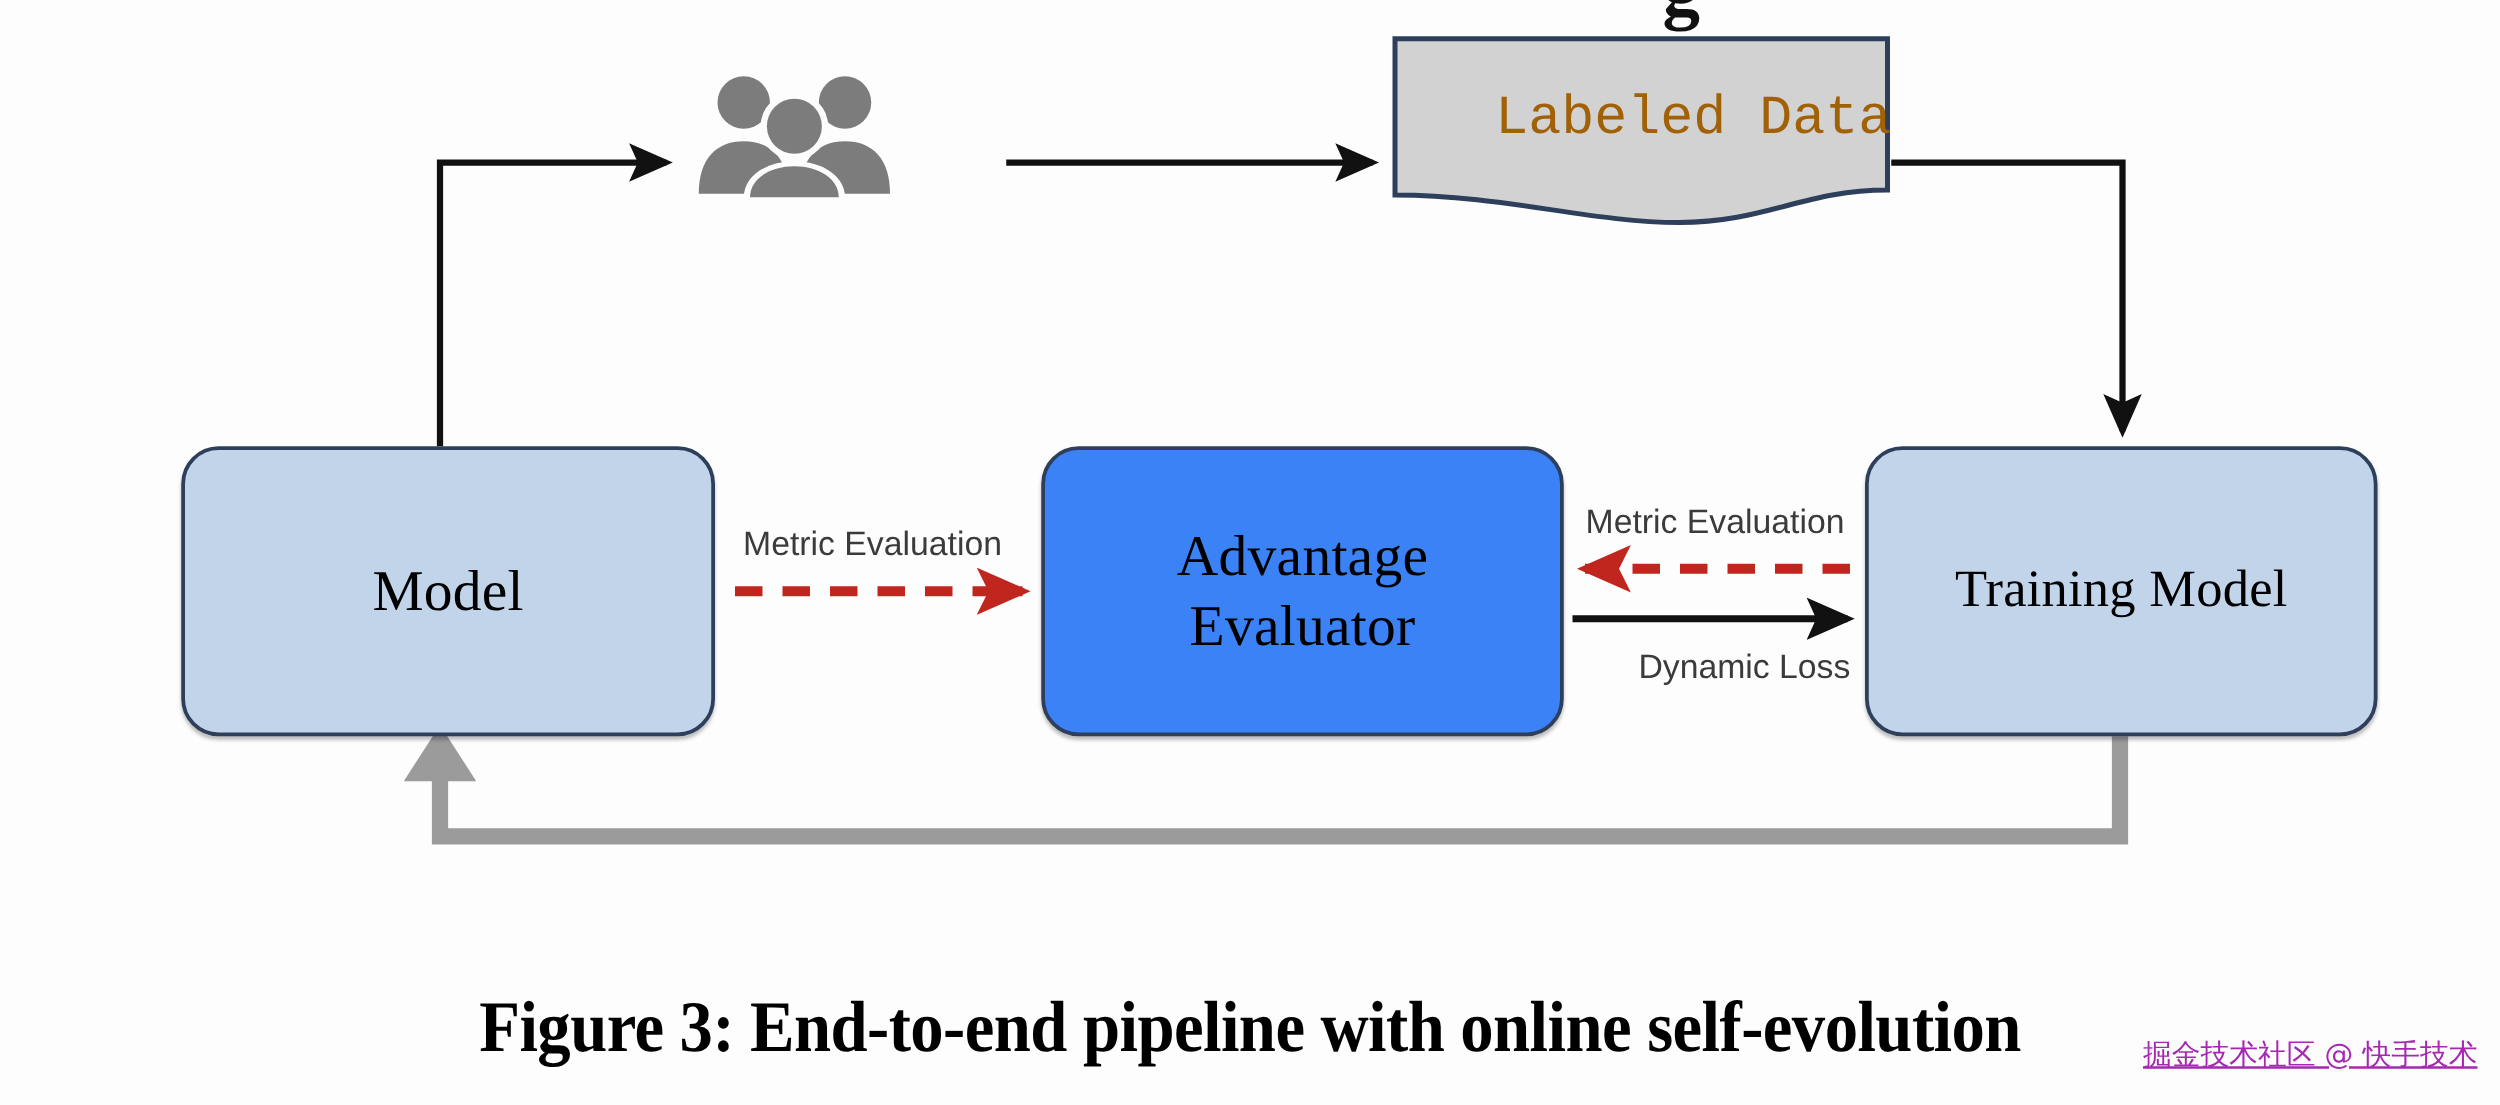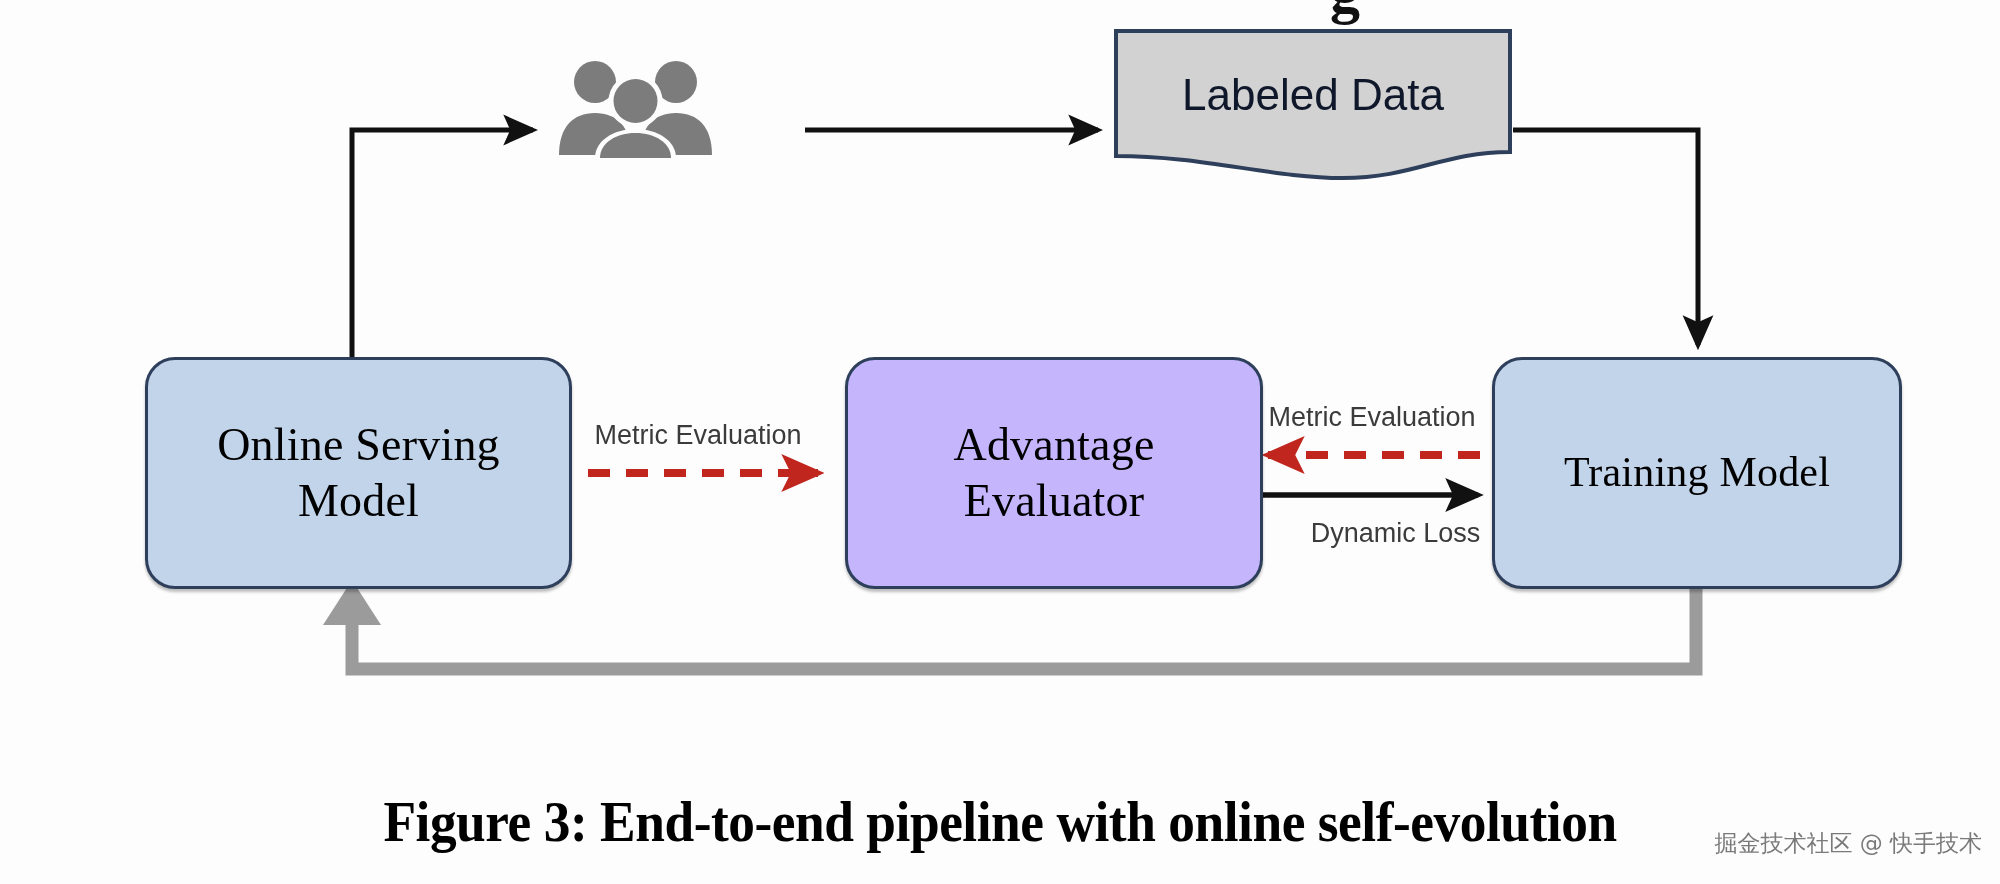--- a/index.html
+++ b/index.html
@@ -38,21 +38,21 @@
     color: #000000;
     font-family: "Liberation Serif", serif;
     line-height: 1.22;
     letter-spacing: 0.2px;
   }
   .node-rounded {
     border-radius: 30px;
     box-shadow: 0 3px 3px rgba(0,0,0,0.25);
   }
   .node-blue  { background: #c2d4ea; }
-  .node-peach { background: #c4b5fd; margin-left: 12px; }
+  .node-peach { background: #3b82f6; }
 
   #node-online-serving {
     left: 145px; top: 357px;
     width: 427px; height: 232px;
     font-size: 46px;
   }
   #node-advantage-evaluator {
     left: 833px; top: 357px;
     width: 418px; height: 232px;
     font-size: 46px;
@@ -67,24 +67,24 @@
   #node-labeled-data {
     position: absolute;
     left: 1113px; top: 28px;
     width: 400px; height: 152px;
   }
   #node-labeled-data svg { display: block; width: 400px; height: 152px; }
   #labeled-data-text {
     position: absolute;
     left: 0; top: 42px;
     width: 400px;
-    text-align: center;
-    font-family: Liberation Sans, sans-serif;
+    text-align: right;
+    font-family: Liberation Mono, monospace;
     font-size: 44px;
-    color: #0f172a;
+    color: #a16207;
   }
 
   
   #users-icon {
     position: absolute;
     left: 553px; top: 53px;
     width: 165px; height: 105px;
   }
   #users-icon svg { display: block; width: 165px; height: 105px; }
 
@@ -117,23 +117,24 @@
     transform-origin: center center;
   }
 
   
   #watermark {
     position: absolute;
     right: 18px;
     top: 828px;
     font-family: "DejaVu Sans", sans-serif;
     font-size: 23px;
-    color: #737373;
+    color: #a21caf;
     white-space: nowrap;
     opacity: 0.95;
+    text-decoration: underline;
   }
 
   
   #top-clipped-text {
     position: absolute;
     left: 1330px;
     top: -42px;
     font-family: "Liberation Serif", serif;
     font-weight: bold;
     font-size: 60px;
@@ -206,21 +207,20 @@
 
   <div id="node-labeled-data">
     <svg viewBox="0 0 400 152" xmlns="http://www.w3.org/2000/svg">
       <path d="M 3 3 L 397 3 L 397 124 C 330 124 300 150 230 150 C 160 150 90 128 3 128 Z" fill="#d2d2d2" stroke="#2e3f5c" stroke-width="4" stroke-linejoin="miter"></path>
     </svg>
     <div id="labeled-data-text">Labeled Data</div>
   </div>
 
   <div class="node node-rounded node-blue" id="node-online-serving">
     <div>
-      <div>Online Serving</div>
       <div>Model</div>
     </div>
   </div>
 
   <div class="node node-rounded node-peach" id="node-advantage-evaluator">
     <div>
       <div>Advantage</div>
       <div>Evaluator</div>
     </div>
   </div>

